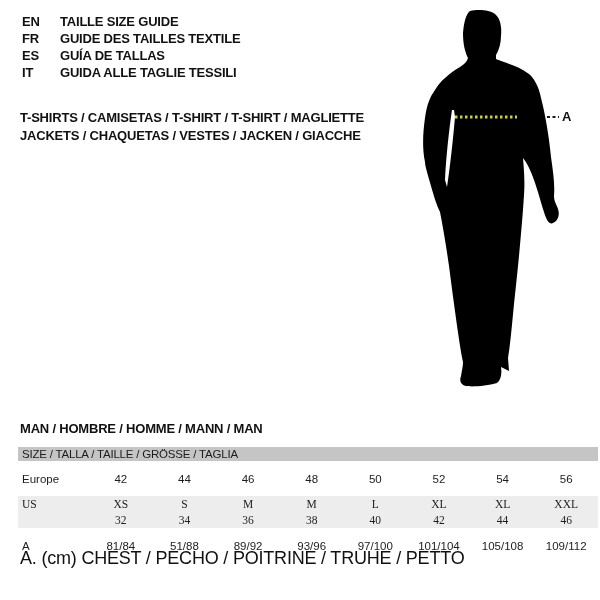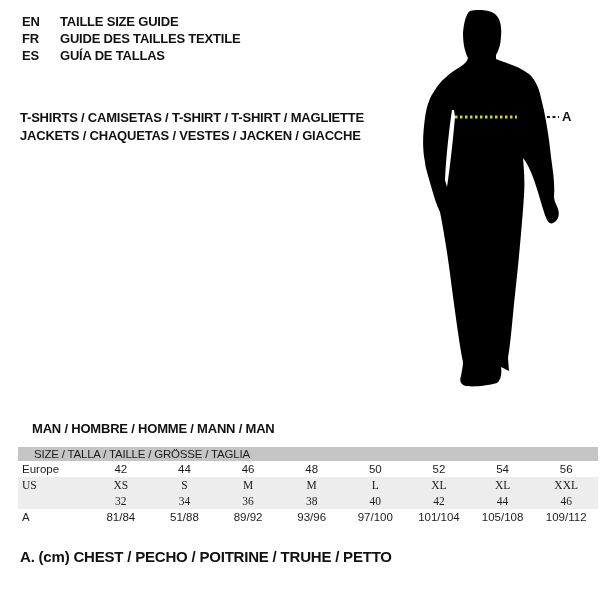--- a/index.html
+++ b/index.html
@@ -14,53 +14,57 @@
   .lang-code{width:38px;font-size:13px;font-weight:bold;letter-spacing:-0.2px;}
   .lang-label{font-size:13px;font-weight:bold;letter-spacing:-0.2px;white-space:nowrap;}
   
   .categories{position:absolute;left:20px;top:109px;font-size:13px;font-weight:bold;
     letter-spacing:-0.2px;line-height:18px;white-space:nowrap;}
   
   .figure{position:absolute;left:410px;top:0;width:190px;height:400px;}
   .figure svg{position:absolute;left:0;top:0;}
   .marker-a{position:absolute;left:152px;top:109px;font-size:13px;font-weight:bold;}
   
-  .man-heading{position:absolute;left:32px;top:421px;font-size:13px;font-weight:bold;
+  .man-heading{position:absolute;left:20px;top:421px;font-size:13px;font-weight:bold;
     letter-spacing:-0.2px;white-space:nowrap;}
   
   .size-table{position:absolute;left:18px;top:447px;width:580px;font-size:11.5px;color:#1c1c1c;}
   .st-header{height:14px;background:#c5c5c5;display:flex;align-items:center;
-    padding-left:16px;letter-spacing:-0.2px;}
+    padding-left:4px;letter-spacing:-0.2px;}
   .st-row{display:flex;align-items:center;}
-  .st-row.rh17{height:16px;}
+  .st-row.rh17{height:35px;}
   .st-row.rh16{height:16px;font-family:Liberation Serif, serif;}
   .st-row.stripe{background:#ededed;}
   .st-label{width:67px;padding-left:4px;}
   .st-cell{flex:1;text-align:center;}
   
-  .footnote{position:absolute;left:20px;top:548px;font-size:15px;font-weight:bold;
+  .footnote{position:absolute;left:20px;top:548px;font-size:18px;font-weight:normal;
     letter-spacing:-0.2px;white-space:nowrap;}
 </style>
 </head>
 <body>
 
 <div class="page">
 
   <div class="lang-list">
     <div class="lang-row">
       <span class="lang-code">EN</span>
       <span class="lang-label">TAILLE SIZE GUIDE</span>
     </div>
     <div class="lang-row">
       <span class="lang-code">FR</span>
       <span class="lang-label">GUIDE DES TAILLES TEXTILE</span>
     </div>
     <div class="lang-row">
       <span class="lang-code">ES</span>
       <span class="lang-label">GUÍA DE TALLAS</span>
+    </div>
+    <div class="lang-row">
+      <span class="lang-code">IT</span>
+      <span class="lang-label">GUIDA ALLE TAGLIE TESSILI</span>
     </div>
   </div>
 
   <div class="categories">
     <div>T-SHIRTS / CAMISETAS / T-SHIRT / T-SHIRT / MAGLIETTE</div>
     <div>JACKETS / CHAQUETAS / VESTES / JACKEN / GIACCHE</div>
   </div>
 
   <div class="figure">
     <svg width="190" height="400" viewBox="410 0 190 400" aria-hidden="true">

